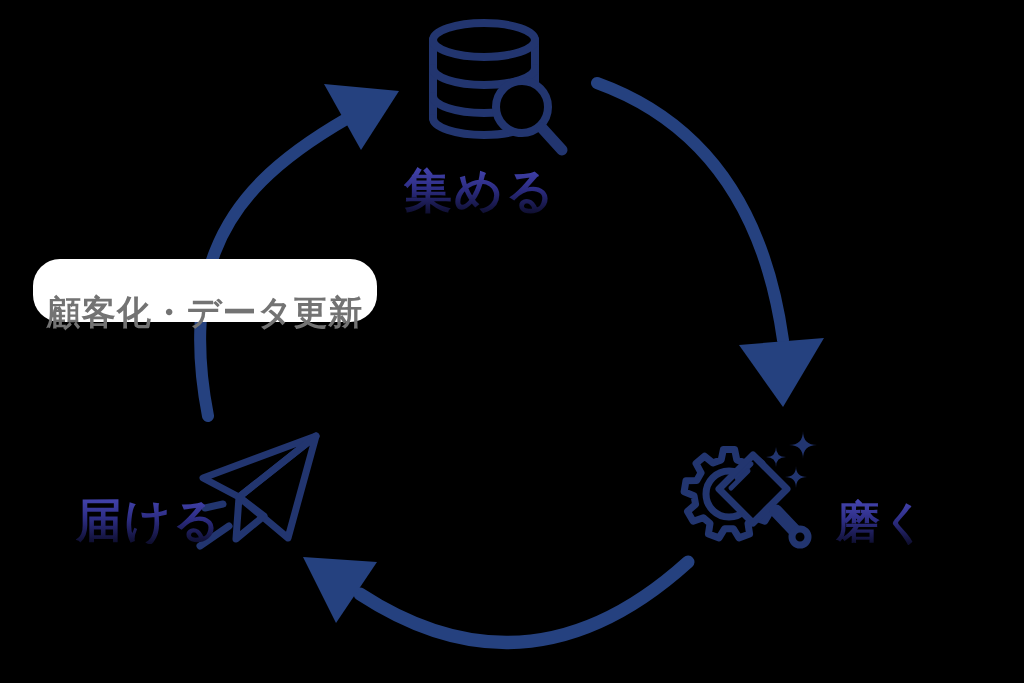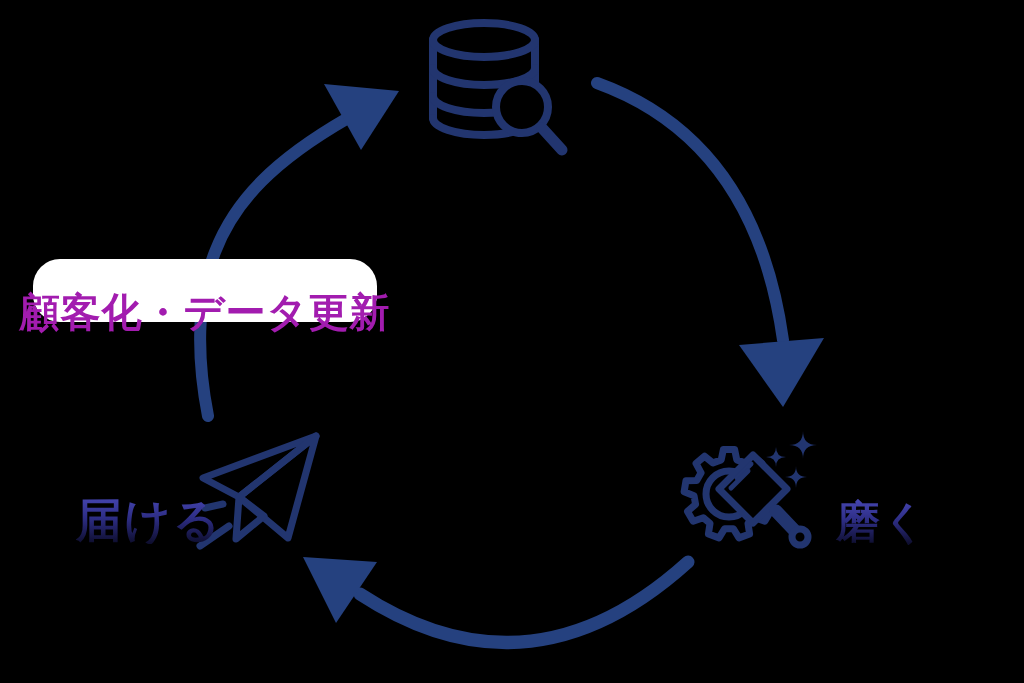--- a/index.html
+++ b/index.html
@@ -61,23 +61,23 @@
     top: 259px;
     width: 344px;
     height: 63px;
     background: #ffffff;
     border-radius: 27px;
     display: flex;
     align-items: center;
     justify-content: center;
   }
   .transition-badge .badge-text {
-    font-size: 40px;
+    font-size: 34px;
     font-weight: 800;
-    color: #a21caf;
+    color: #737373;
     letter-spacing: 1px;
     white-space: nowrap;
     margin-top: 44px;
   }
 </style>
 </head>
 <body>
 
 <div class="stage">
 
@@ -124,20 +124,21 @@
 
     <g>
       <path class="icon-line" stroke-width="7" d="M316,436 L203,478 L239,497 Z"></path>
       <path class="icon-line" stroke-width="7" d="M316,436 L288,538 L239,497 Z"></path>
       <path class="icon-line" stroke-width="7" d="M239,497 L236,539 L264,516 Z"></path>
       <path class="icon-line" stroke-width="7" d="M205,508 L223,504"></path>
       <path class="icon-line" stroke-width="7" d="M200,546 L229,526"></path>
     </g>
   </svg>
 
+  <div class="step-label label-collect">集める</div>
   <div class="step-label label-polish">磨く</div>
   <div class="step-label label-deliver">届ける</div>
 
   <div class="transition-badge">
     <span class="badge-text">顧客化・データ更新</span>
   </div>
 
 </div>
 
 </body></html>

